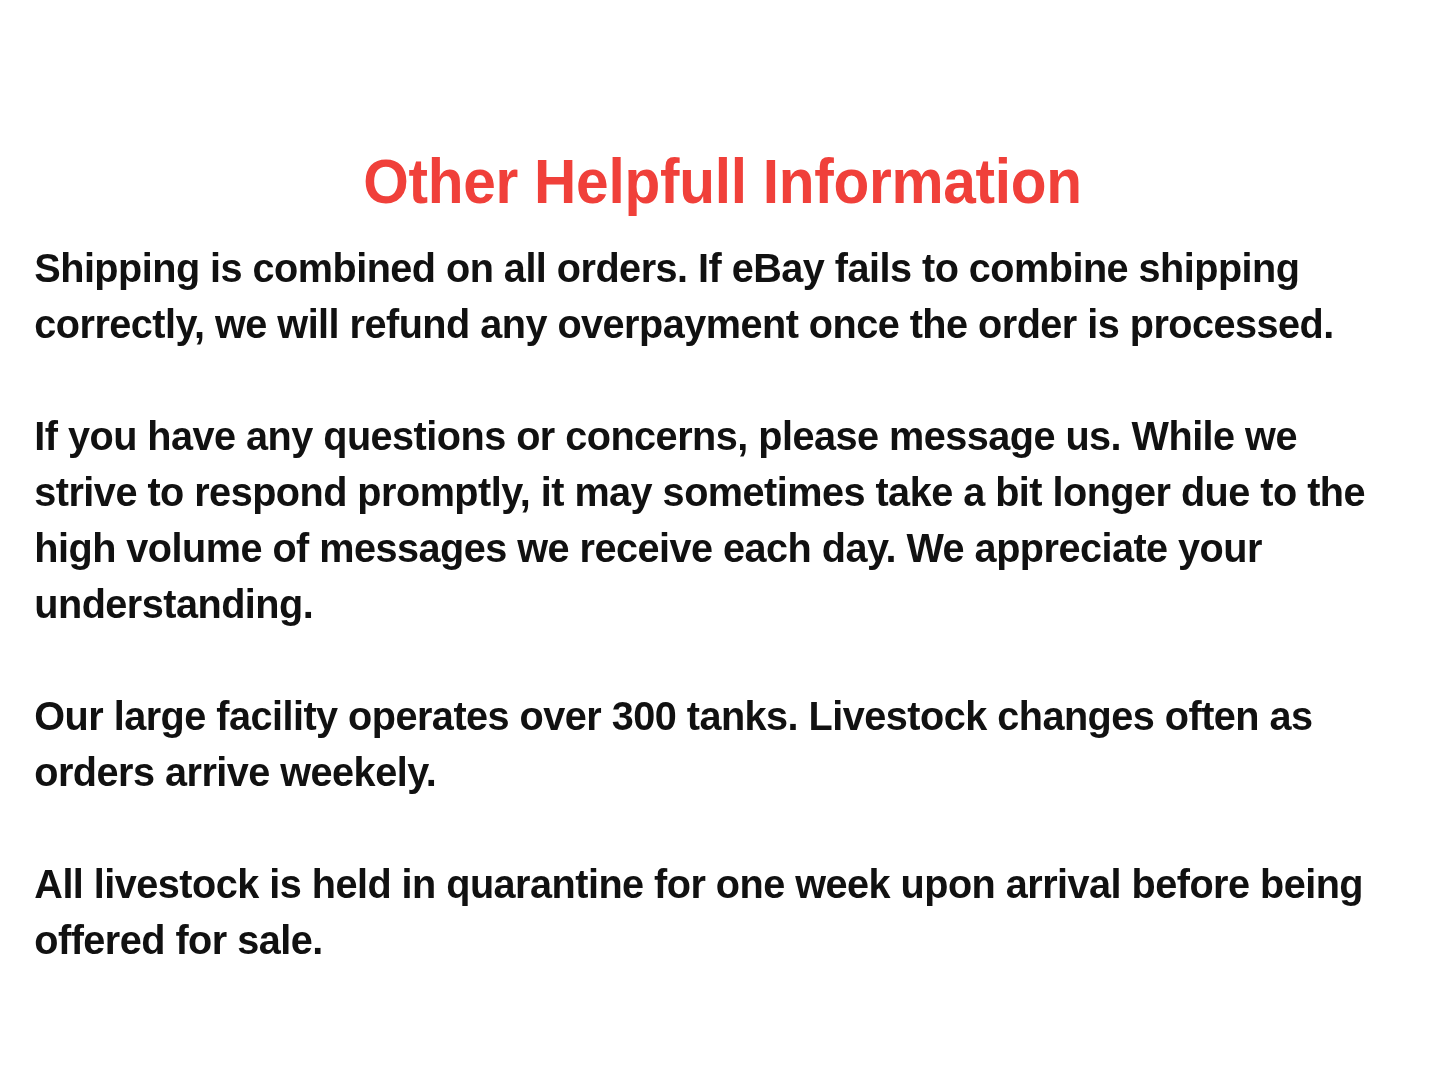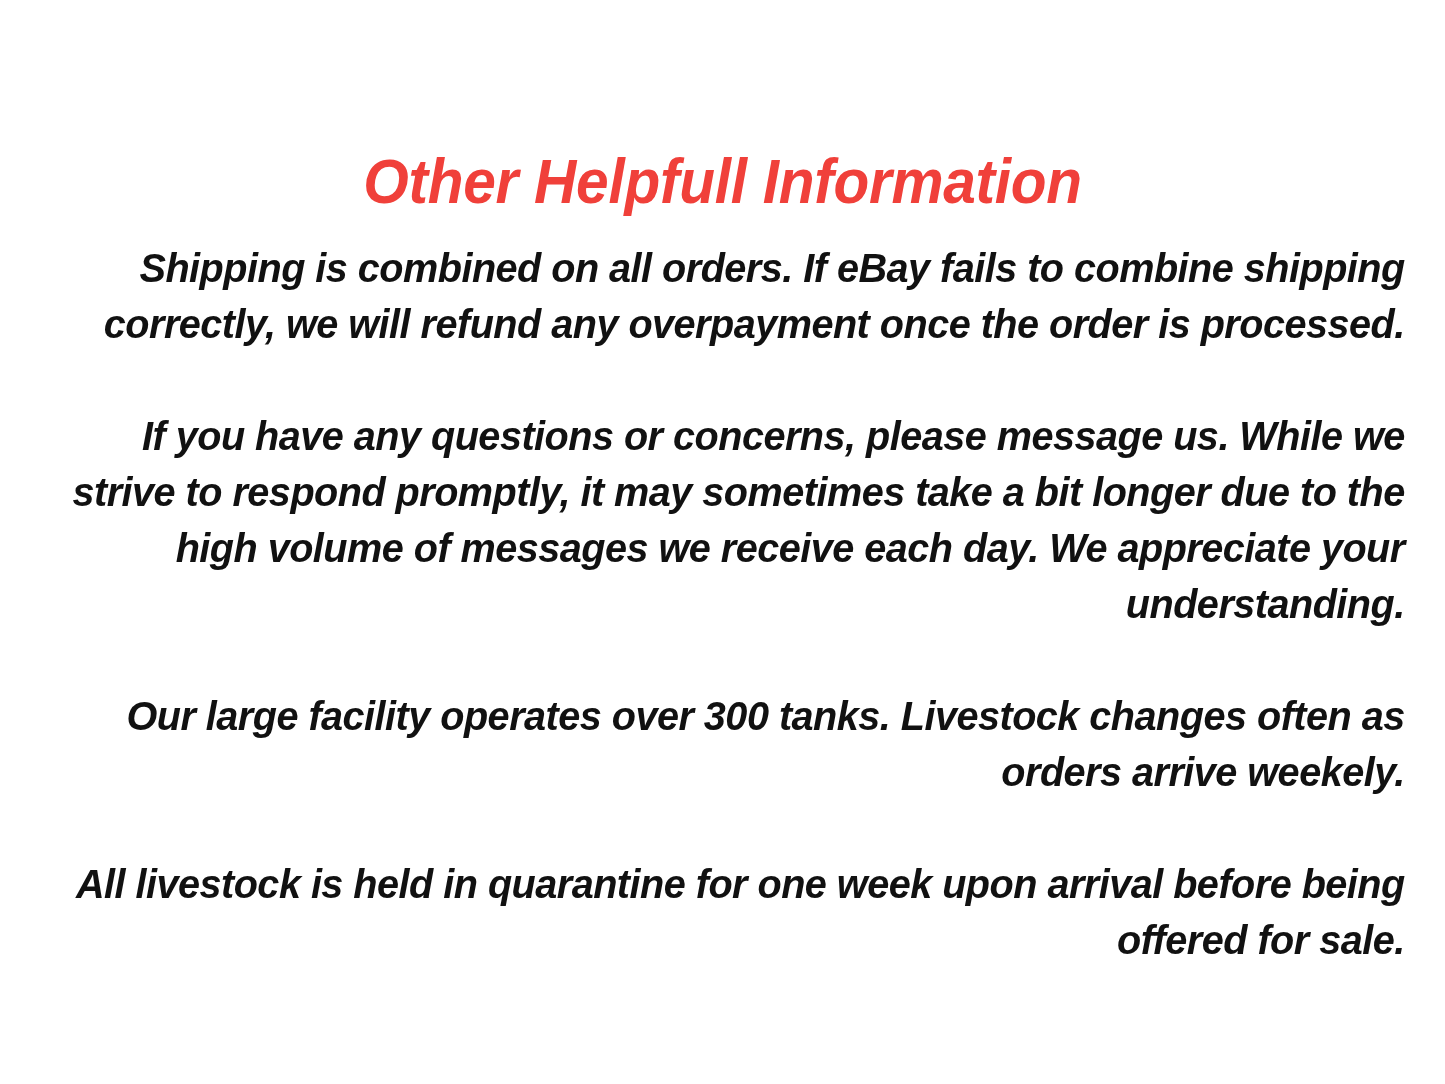--- a/index.html
+++ b/index.html
@@ -13,21 +13,20 @@
     font-family: "Liberation Sans", sans-serif;
     overflow: hidden;
   }
 
   .infographic {
     position: relative;
     width: 1445px;
     height: 1084px;
     background: #ffffff;
     box-sizing: border-box;
-    font-style: italic;
   }
 
   .title {
     position: absolute;
     top: 103px;
     left: 0;
     width: 1445px;
     text-align: center;
     color: #F0403A;
     font-family: "Liberation Sans", sans-serif;
@@ -40,21 +39,21 @@
     white-space: nowrap;
   }
 
   .body-block {
     position: absolute;
     top: 240px;
     left: 0;
     width: 1439px;
     padding: 0 2px;
     box-sizing: border-box;
-    text-align: right;
+    text-align: left;
     color: #111111;
   }
 
   .para {
     font-family: "Liberation Sans", sans-serif;
     font-weight: 700;
     font-size: 41.5px;
     line-height: 56px;
     letter-spacing: -0.55px;
     color: #111111;

